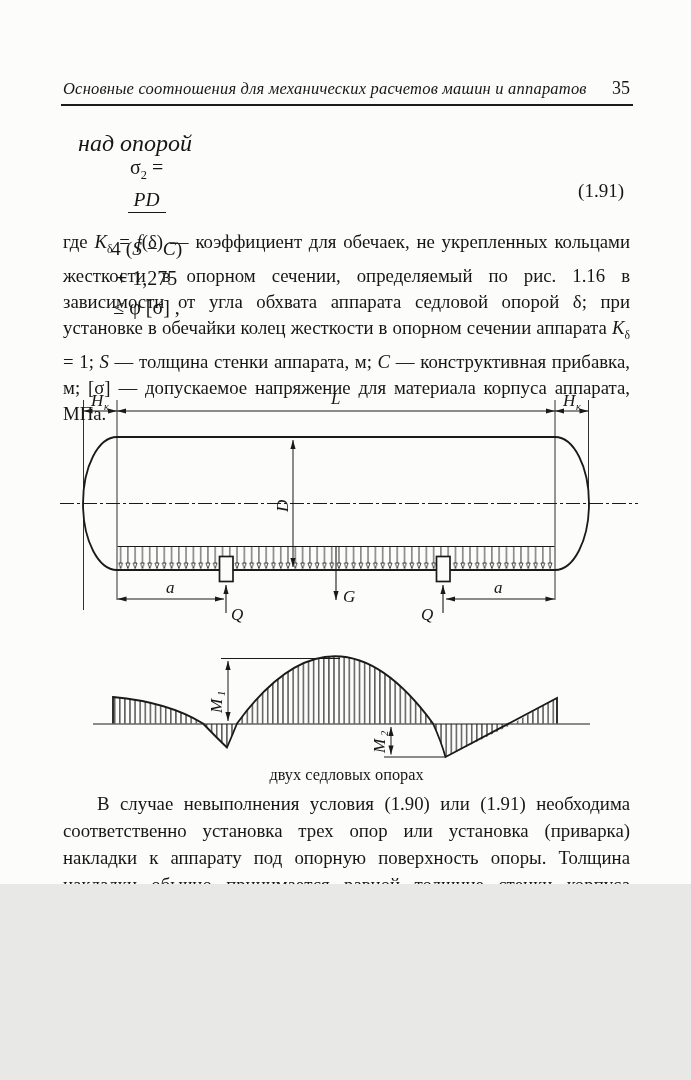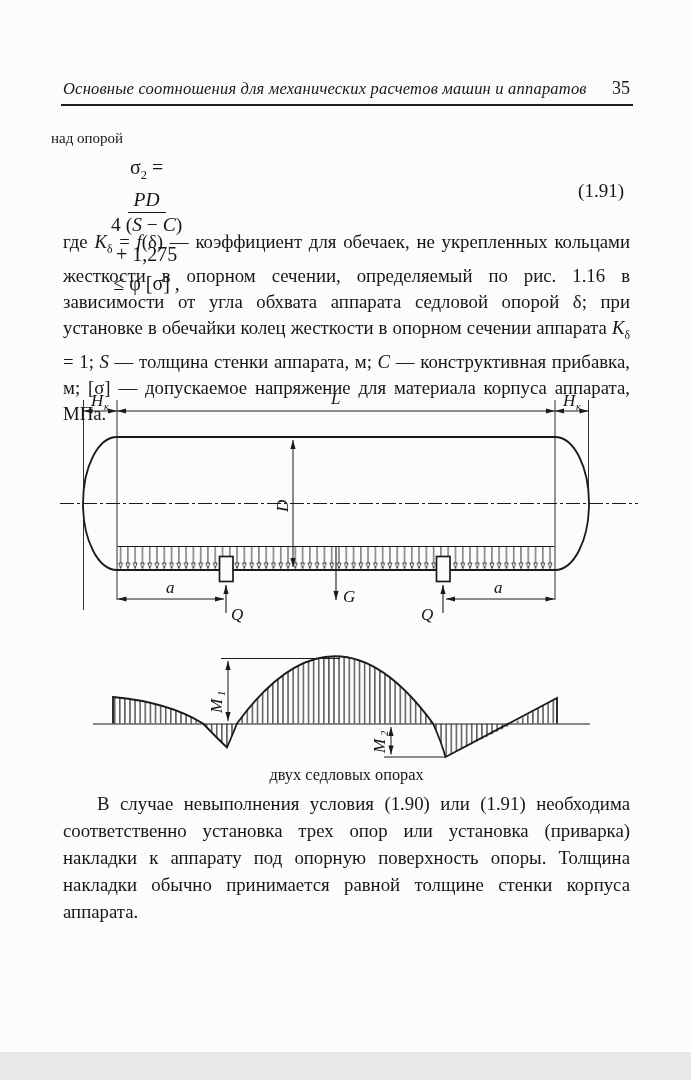--- a/index.html
+++ b/index.html
@@ -1,37 +1,37 @@
 <!DOCTYPE html>
 <html><head>
 <meta charset="utf-8">
 <style>
   html,body{margin:0;padding:0;background:#e8e8e6;}
   .page{
-    position:relative;width:691px;height:1052px;margin:0 auto;
+    position:relative;width:691px;height:884px;margin:0 auto;
     background:#fcfcfa;color:#161616;
     font-family:"Liberation Serif","DejaVu Serif",serif;
     overflow:hidden;
   }
   
   .runhead{position:absolute;top:78px;left:63px;width:567px;display:flex;justify-content:space-between;align-items:baseline;}
   .runhead .title{font-style:italic;font-size:16.5px;letter-spacing:.2px;}
   .runhead .pageno{font-size:18px;text-align:right;}
   .headrule{position:absolute;top:104px;left:61px;width:572px;height:2px;background:#1c1c1c;}
   
   .bodytext{position:absolute;left:63px;width:567px;font-size:18.8px;line-height:26px;text-align:justify;}
-  .intro{position:absolute;left:51px;top:130px;font-size:15px;}
+  .intro{position:absolute;left:78px;top:130px;font-size:24px;font-style:italic;}
   .p2,.p3{line-height:27px;text-indent:34px;}
   sub{font-size:.62em;}
   sup{font-size:.62em;}
   
   .formula-row{position:absolute;top:156px;left:63px;width:567px;height:76px;}
   .formula{position:absolute;left:42px;top:0;height:76px;display:flex;align-items:center;gap:6px;font-size:20px;flex-direction:column;}
   .formula i{font-style:italic;}
-  .frac{display:inline-flex;flex-direction:column;align-items:center;text-align:center;font-size:19.5px;line-height:1.15;}
+  .frac{display:inline-flex;flex-direction:column;align-items:center;text-align:center;font-size:19.5px;line-height:1.15;gap:24px;}
   .frac .num{display:block;padding:0 6px 1px 6px;border-bottom:1.4px solid #161616;}
   .frac .den{display:block;padding:1px 6px 0 6px;}
   .eq-number{position:absolute;right:6px;top:24px;font-size:19px;text-align:right;}
   
   .figsvg{position:absolute;left:50px;top:388px;width:600px;height:380px;}
   .caption{position:absolute;left:63px;top:763px;width:567px;text-align:center;font-size:16.3px;line-height:24px;}
   svg text{font-family:"Liberation Serif","DejaVu Serif",serif;}
   .dimlbl{font-style:italic;font-size:17px;}
   .dimsub{font-style:italic;font-size:10.5px;}
 </style>

